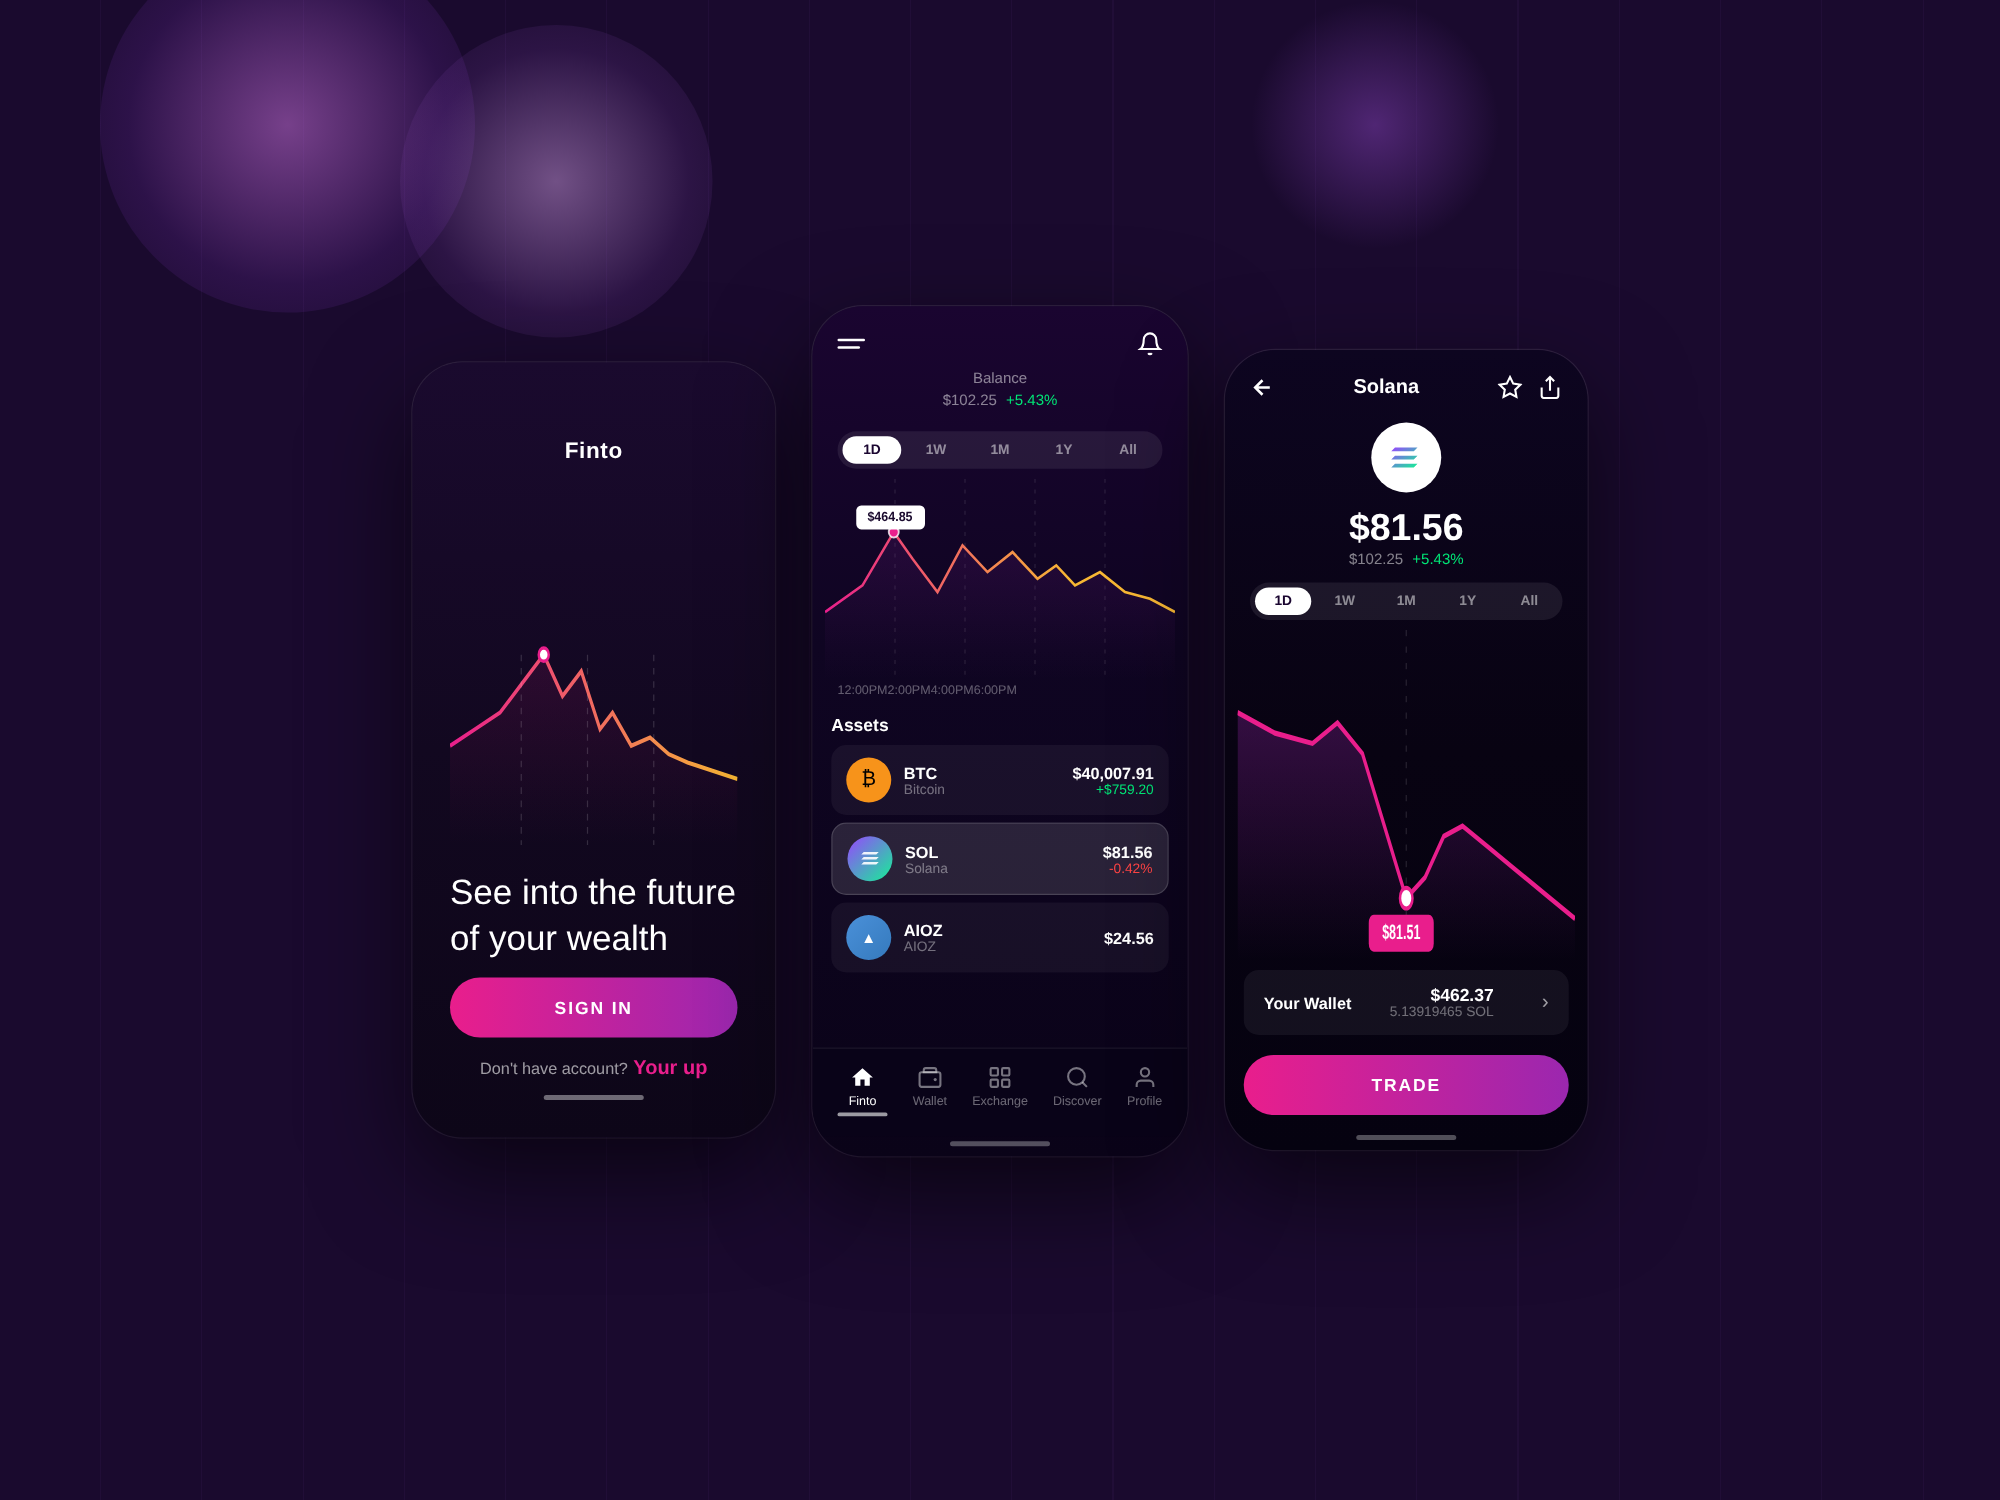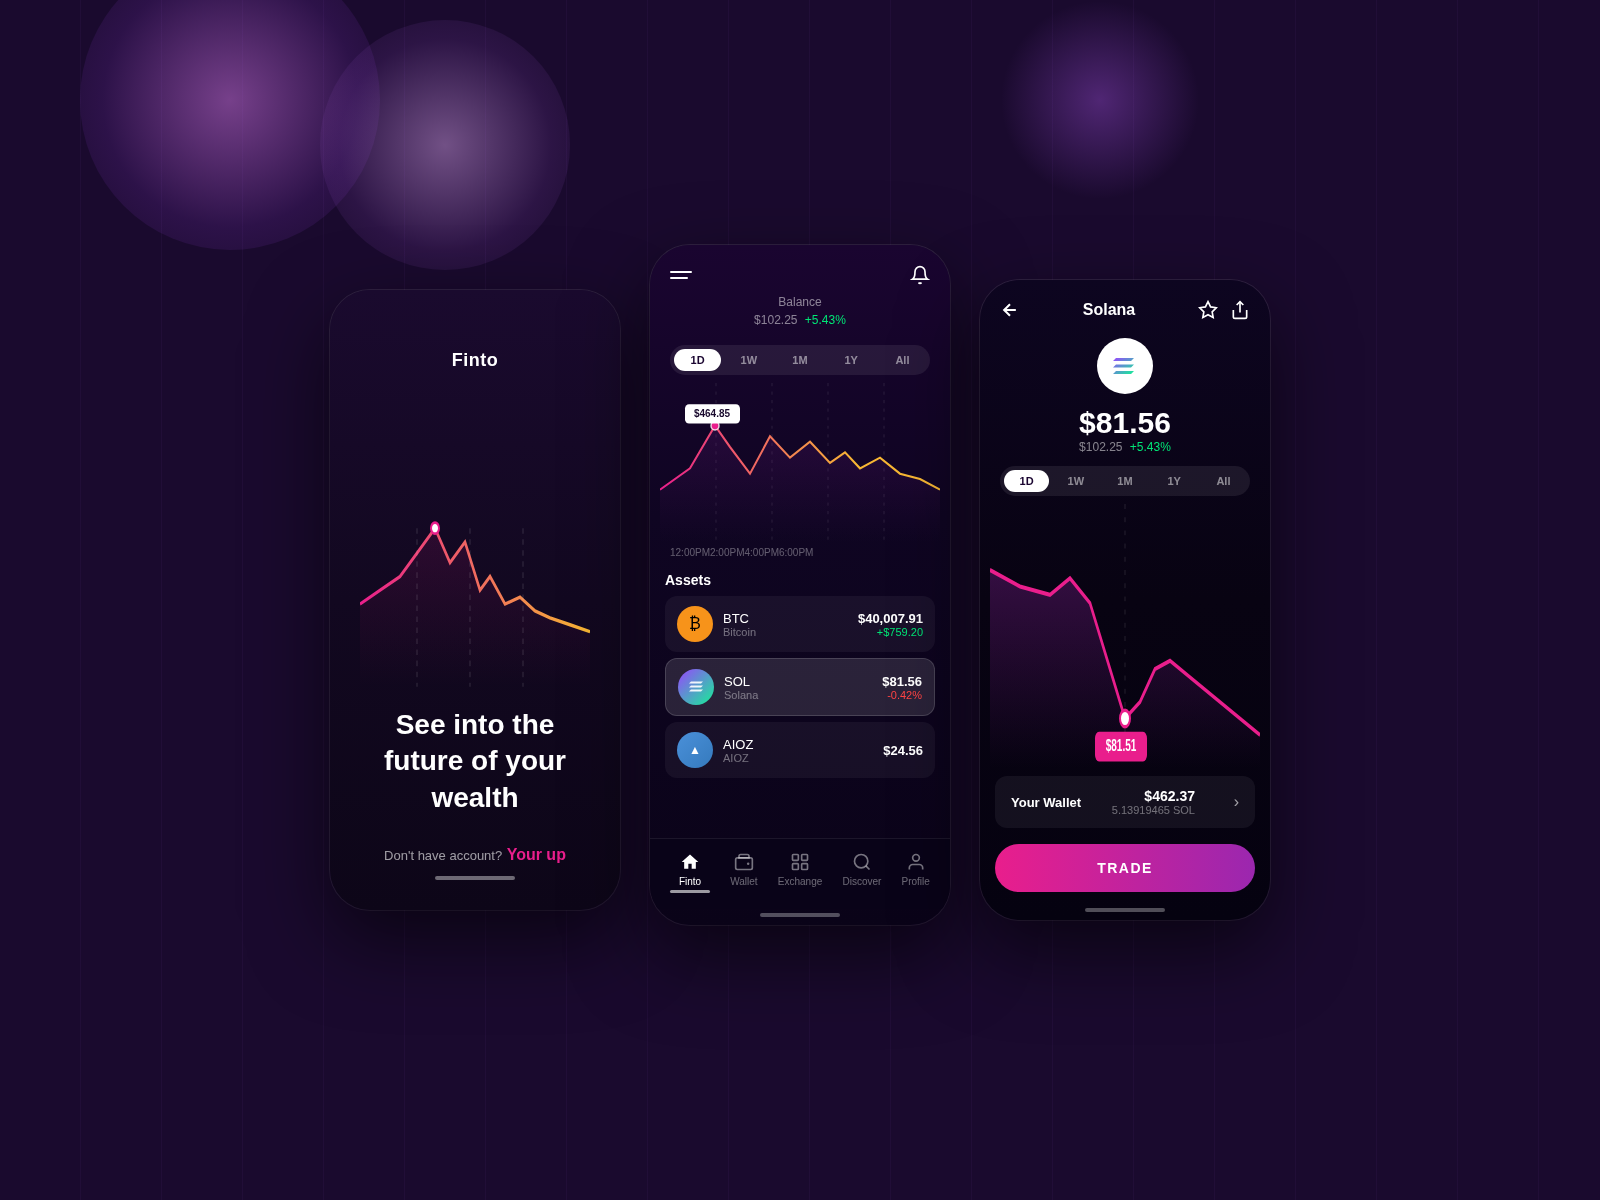--- a/index.html
+++ b/index.html
@@ -85,25 +85,24 @@
       font-size: 18px;
       font-weight: 700;
       color: #fff;
       margin-top: 20px;
       margin-bottom: 40px;
       letter-spacing: 0.5px;
     }
 
     .phone-1-tagline {
       font-size: 28px;
-      font-weight: 700;
-      color: #fff;
-      text-align: center;
+      font-weight: 400;
+      color: #fff;
       line-height: 1.3;
-      margin-bottom: 30px;
+      margin-bottom: 13px;
     }
 
     
     .phone-1-chart {
       width: 100%;
       flex: 1;
       position: relative;
       margin-bottom: 20px;
     }
 
@@ -286,21 +285,21 @@
       flex-shrink: 0;
     }
 
     .asset-icon.btc { background: #f7931a; }
     .asset-icon.sol { background: linear-gradient(135deg, #9945ff, #14f195); }
     .asset-icon.aioz { background: linear-gradient(135deg, #4a90d9, #357abd); }
 
     .asset-info { flex: 1; }
     .asset-name {
       font-size: 13px;
-      font-weight: 400;
+      font-weight: 700;
       color: #fff;
     }
     .asset-fullname {
       font-size: 11px;
       color: rgba(255,255,255,0.4);
     }
 
     .asset-values { text-align: right; }
     .asset-price {
       font-size: 13px;
@@ -528,20 +527,21 @@
         <circle cx="75" cy="85" r="4" fill="#fff" stroke="#e91e8c" stroke-width="2"></circle>
 
         <line x1="57" y1="85" x2="57" y2="200" stroke="rgba(255,255,255,0.15)" stroke-dasharray="4,4" stroke-width="1"></line>
         <line x1="110" y1="85" x2="110" y2="200" stroke="rgba(255,255,255,0.15)" stroke-dasharray="4,4" stroke-width="1"></line>
         <line x1="163" y1="85" x2="163" y2="200" stroke="rgba(255,255,255,0.15)" stroke-dasharray="4,4" stroke-width="1"></line>
       </svg>
     </div>
 
     <div class="phone-1-tagline">See into the future of your wealth</div>
 
+    <button class="phone-1-signin">SIGN IN</button>
 
     <div>
       <span class="phone-1-signup-text">Don't have account?</span>
       <span class="phone-1-signup-link">Your up</span>
     </div>
 
     <div class="phone-1-home-indicator"></div>
   </div>
 
   <div class="phone phone-2">

